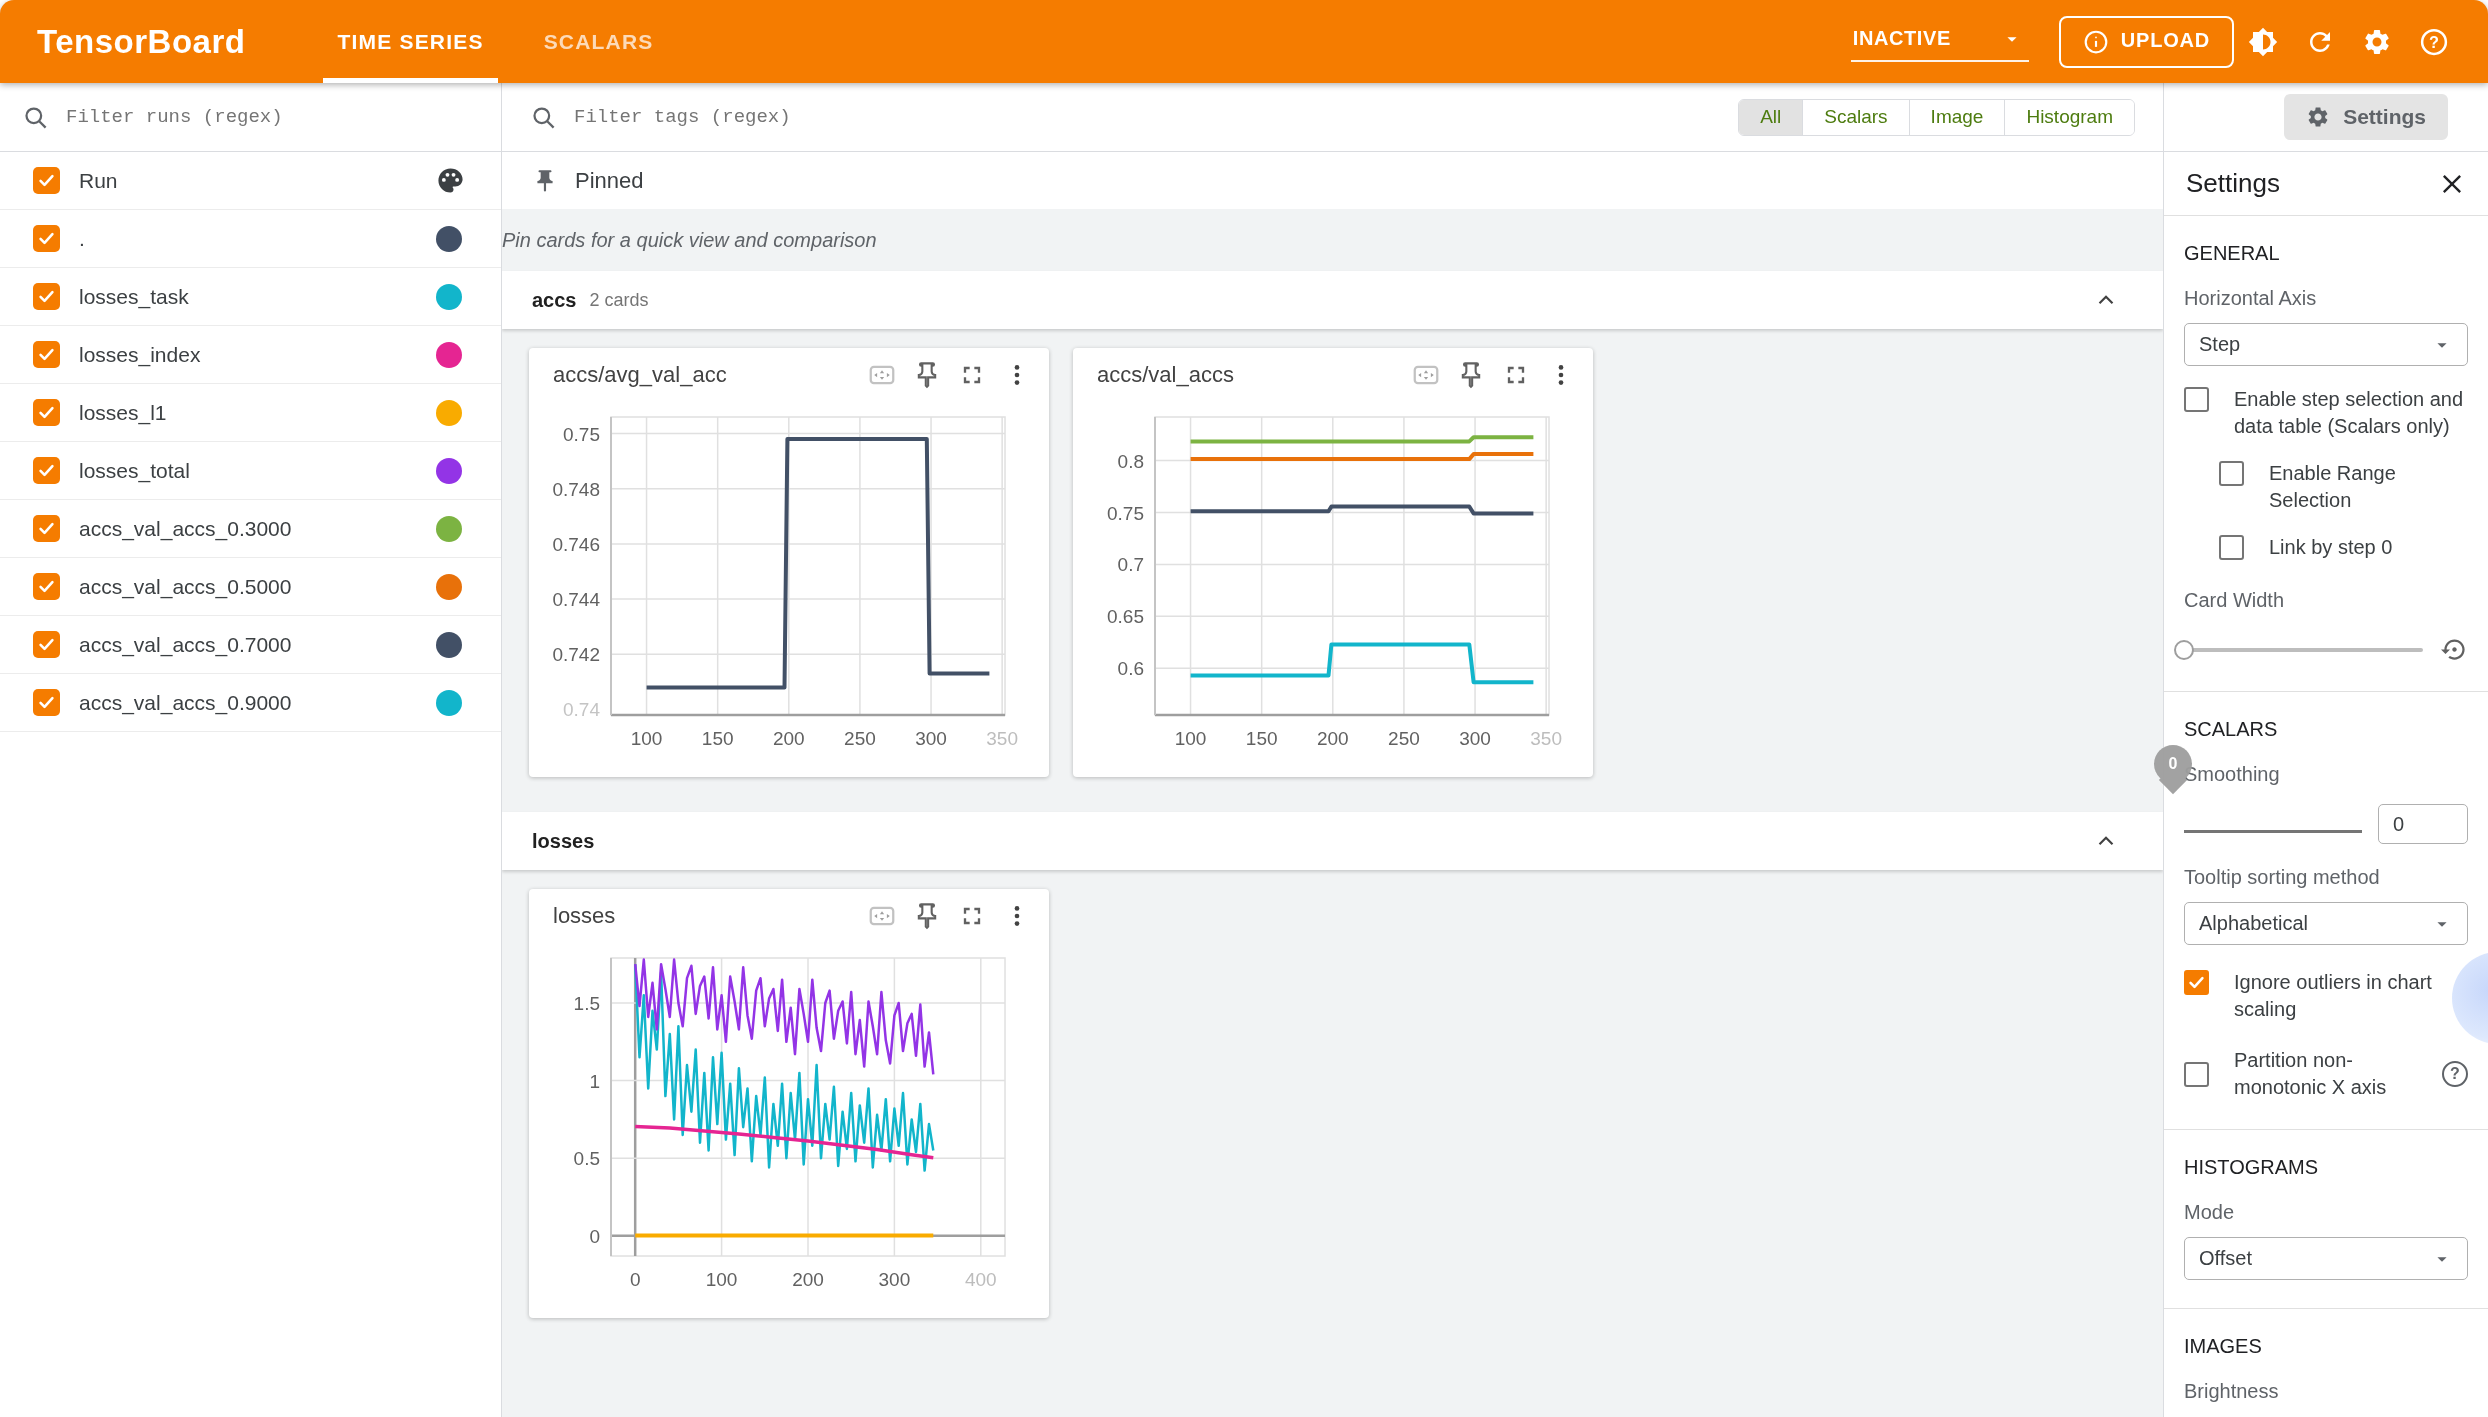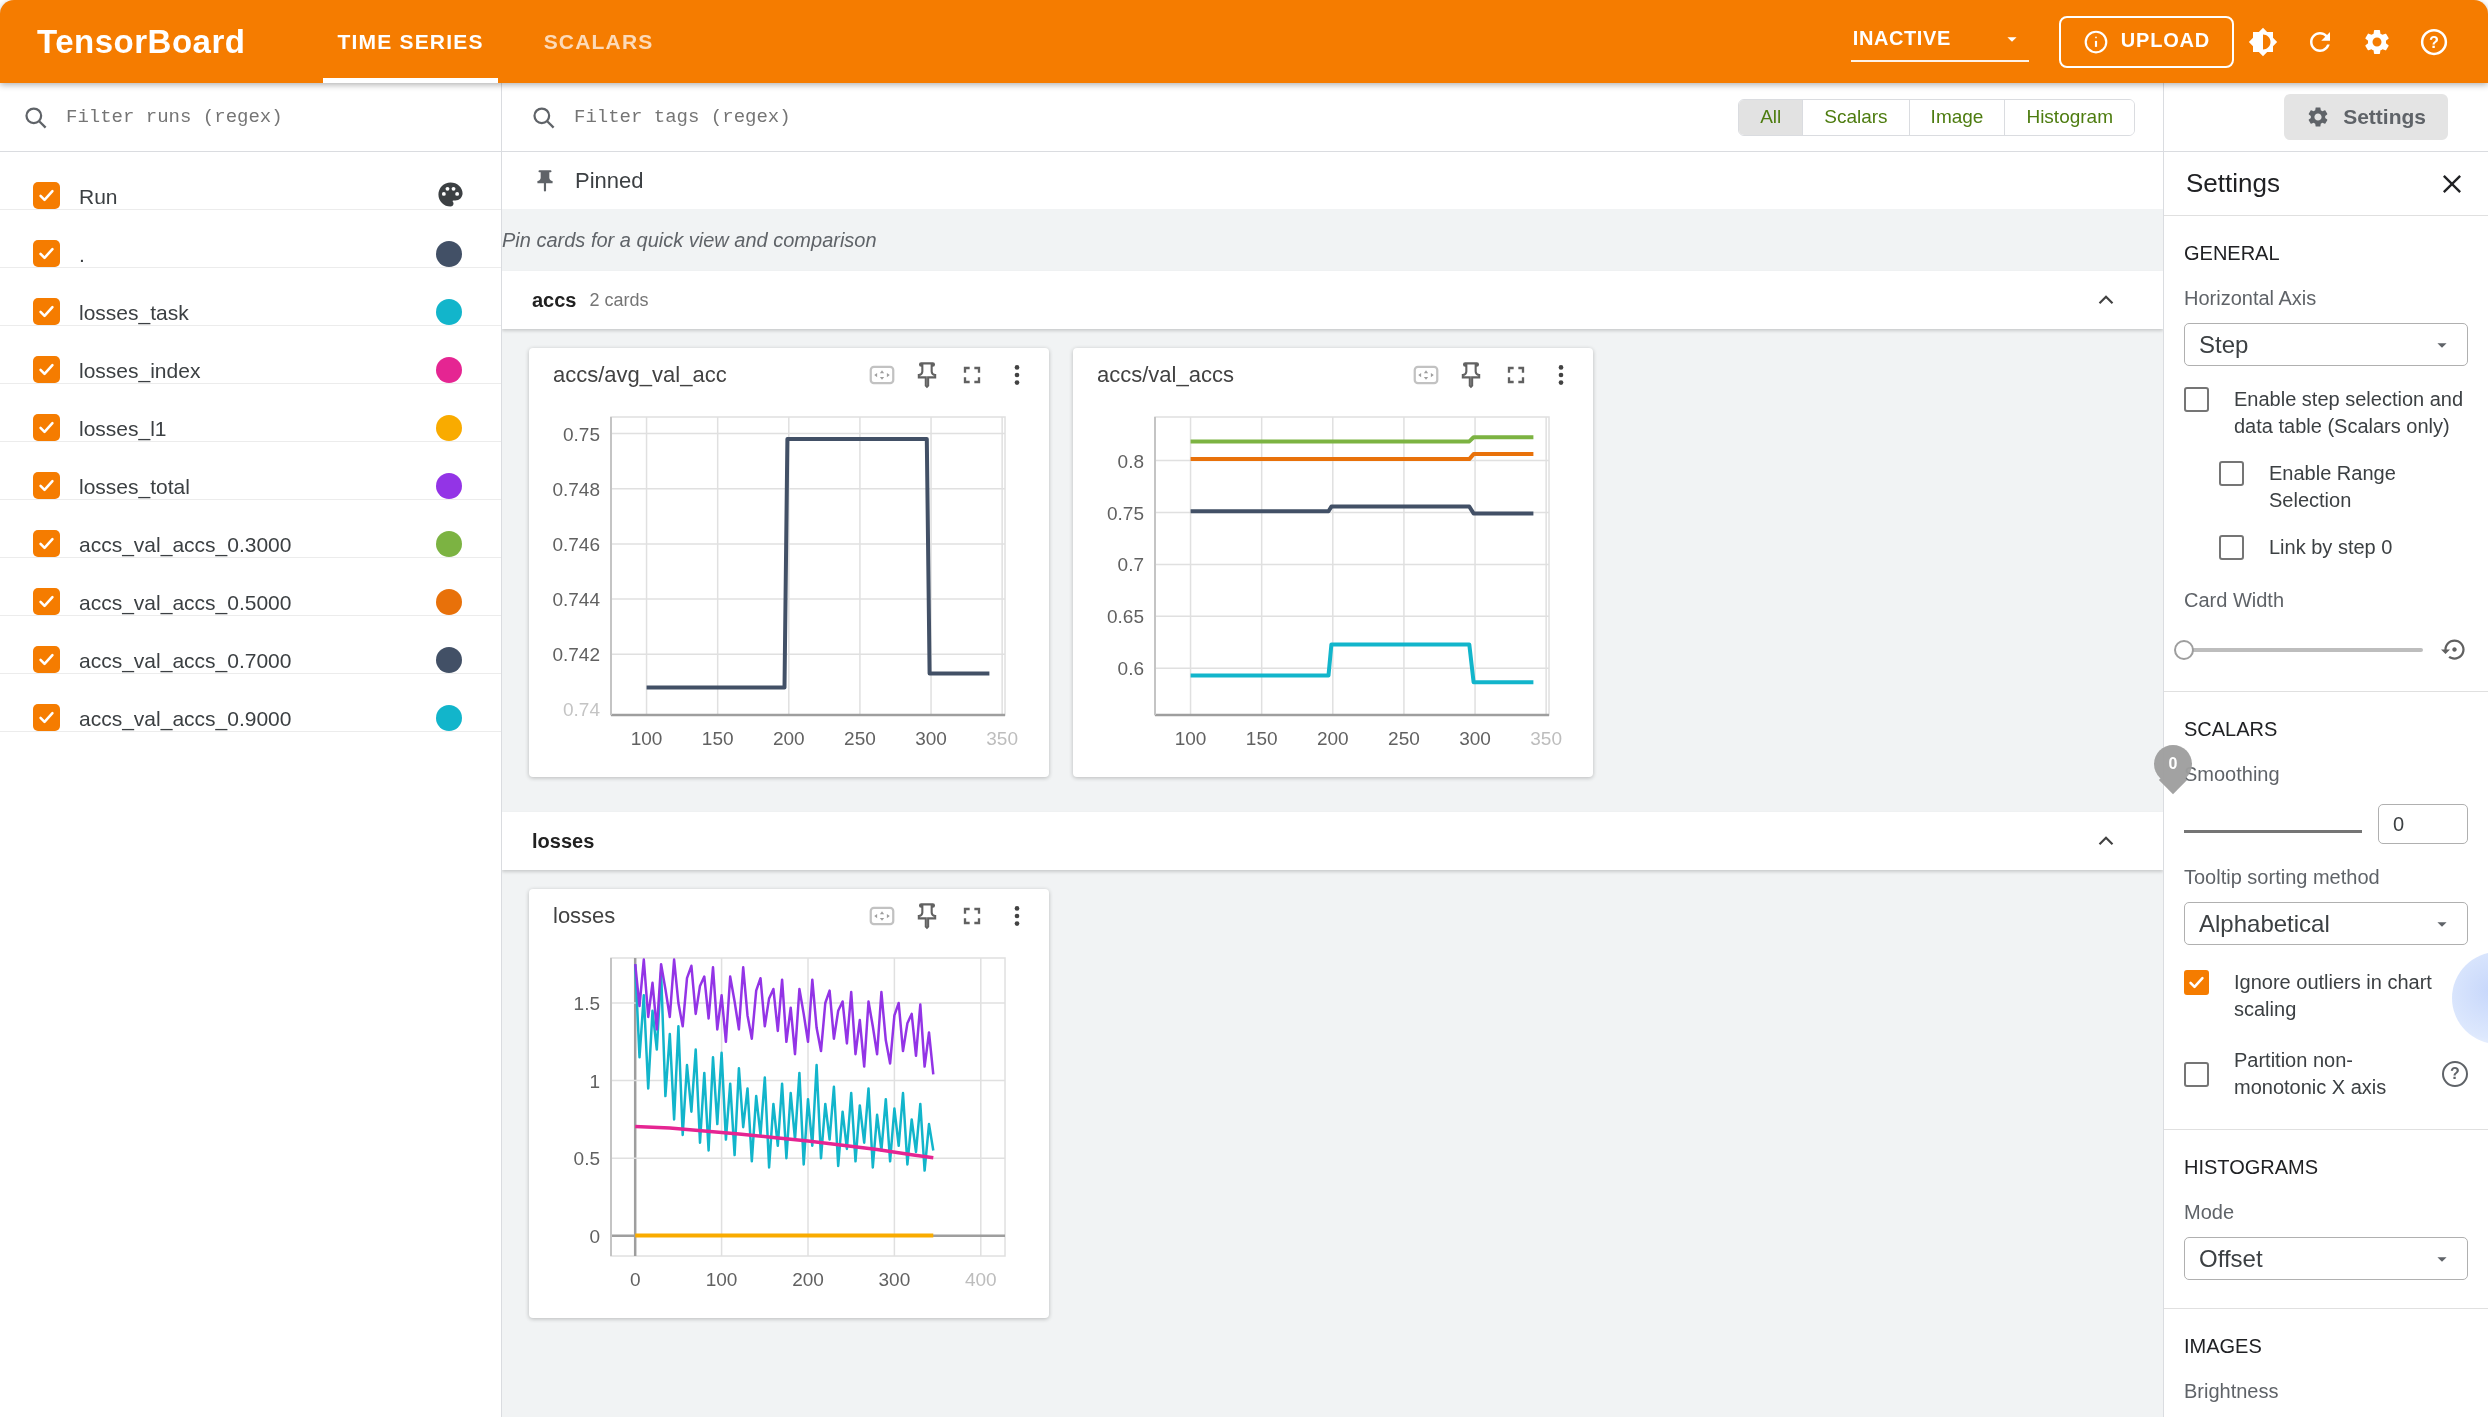--- a/index.html
+++ b/index.html
@@ -26,21 +26,21 @@
   .hicon{width:57px;height:57px;display:flex;align-items:center;justify-content:center;color:#fff;cursor:pointer}
   .hicon:first-of-type{margin-left:14px}
 
   
   .sidebar{position:absolute;left:0;top:83px;width:502px;bottom:0;background:#fff;
            border-right:1px solid #dadce0;z-index:5}
   .search-row{height:69px;border-bottom:1px solid #dadce0;display:flex;align-items:center;
               padding:0 22px;gap:17px;color:#5f6368}
   .search-input{border:none;outline:none;font-size:19px;color:#b91c1c;flex:1;font-family:Liberation Mono, monospace;background:transparent}
   .search-input::placeholder{color:#757575}
-  .run-row{height:58px;display:flex;align-items:flex-end;padding:0 22px 0 33px;border-bottom:1px solid #ececec}
+  .run-row{height:58px;display:flex;align-items:center;padding:0 22px 0 33px;border-bottom:1px solid #ececec}
   .cbox{width:27px;height:27px;border-radius:5px;background:#f57c00;display:flex;align-items:center;
         justify-content:center;flex:none;cursor:pointer}
   .run-label{margin-left:19px;font-size:21px;color:#3c4043;flex:1;white-space:nowrap}
   .run-dot{width:26px;height:26px;border-radius:50%;flex:none;margin-right:17px}
   .palette-wrap{color:#3c4043;margin-right:14px;display:flex;cursor:pointer}
 
   
   .main{position:absolute;left:502px;top:83px;right:325px;bottom:0;background:#f1f3f4;overflow:hidden}
   .main-toolbar{height:69px;background:#fff;border-bottom:1px solid #dadce0;display:flex;
                 align-items:center;padding:0 28px;gap:17px;color:#5f6368}
@@ -72,21 +72,21 @@
                  justify-content:flex-end;padding-right:40px}
   .settings-btn{background:#e4e4e4;border:none;border-radius:6px;height:46px;display:flex;align-items:center;
                 gap:13px;padding:0 22px;font-size:21px;color:#5f6368;font-weight:bold;cursor:pointer;font-family:inherit}
   .panel-head{height:64px;display:flex;align-items:center;padding:0 14px 0 22px;border-bottom:1px solid #e0e0e0}
   .panel-title{font-size:26px;color:#202124;flex:1}
   .x-btn{width:44px;height:44px;display:flex;align-items:center;justify-content:center;color:#202124;cursor:pointer}
   .panel-body{padding:0 20px 30px 20px;position:relative}
   .sec-heading{font-size:20px;font-weight:normal;color:#202124;padding-top:26px}
   .field-label{font-size:20px;color:#5f6368;margin-top:22px}
   .selectbox{margin-top:13px;height:43px;border:1px solid #b0b0b0;border-radius:5px;display:flex;
-             align-items:center;justify-content:space-between;padding:0 14px;font-size:24px;color:#3c4043;cursor:pointer}
+             align-items:center;justify-content:space-between;padding:0 14px;font-size:20px;color:#3c4043;cursor:pointer}
   .cb-row{display:flex;gap:25px;margin-top:20px;align-items:flex-start;font-size:20px;color:#3c4043;line-height:1.35;cursor:pointer}
   .cb{width:25px;height:25px;border:2.5px solid #757575;border-radius:3px;flex:none;margin-top:1px;
       display:flex;align-items:center;justify-content:center}
   .cb.checked{background:#f57c00;border-color:#f57c00}
   .cb-row.indent{margin-left:35px;margin-top:20px}
   .slider-row{display:flex;align-items:center;gap:18px;margin-top:30px}
   .track{flex:1;height:4px;background:#bdbdbd;border-radius:2px;position:relative}
   .thumb{position:absolute;top:50%;width:22px;height:22px;border-radius:50%;background:#f57c00;
          transform:translate(-50%,-50%)}
   .thumb.hollow{background:#fff;border:2px solid #9e9e9e;width:20px;height:20px}

